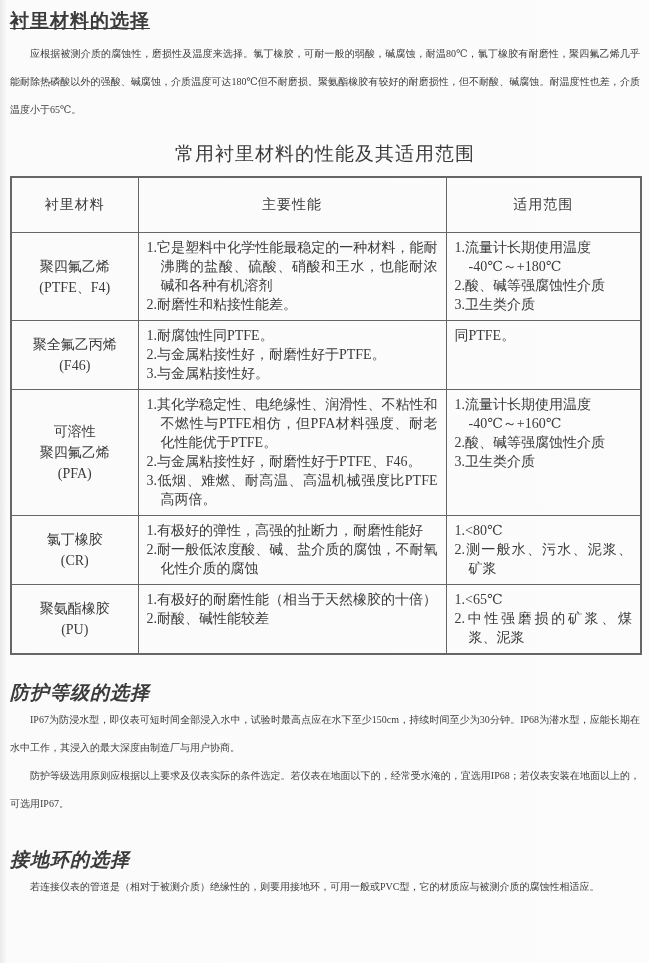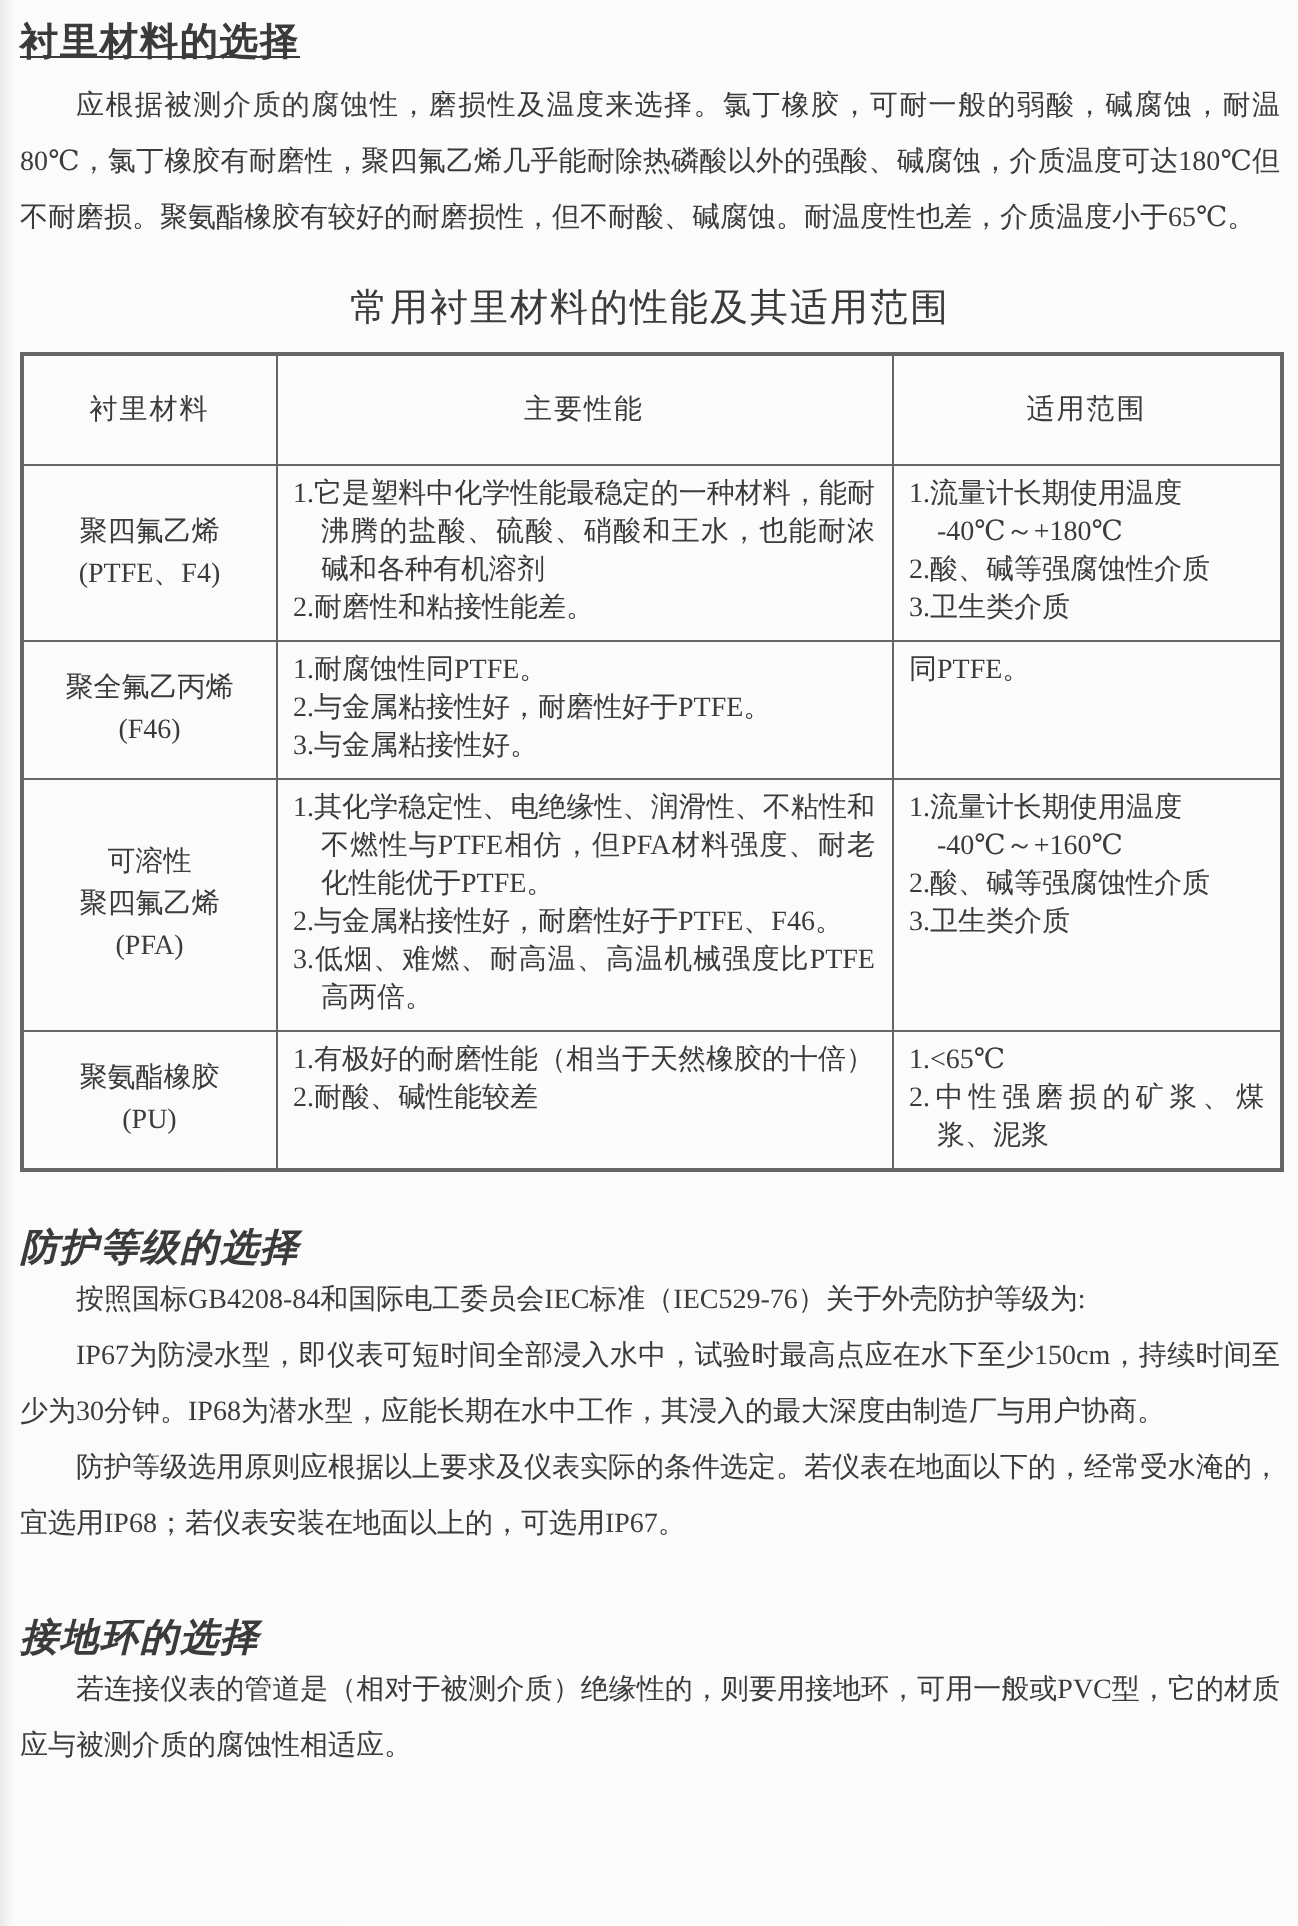--- a/index.html
+++ b/index.html
@@ -18,21 +18,21 @@
     width: 649px;
   }
   .doc-heading {
     font-size: 19px;
     font-weight: bold;
     margin: 0 0 6px 0;
     letter-spacing: 1px;
     text-decoration: underline;
   }
   .body-para {
-    font-size: 14px;
+    font-size: 10px;
     line-height: 28px;
     text-indent: 2em;
     margin: 0;
     text-align: justify;
   }
   .table-title {
     text-align: center;
     font-size: 19px;
     margin: 17px 0 9px 0;
     letter-spacing: 1px;
@@ -144,39 +144,50 @@
         <div class="li">3.低烟、难燃、耐高温、高温机械强度比PTFE高两倍。</div>
       </td>
       <td class="list-cell">
         <div class="li">1.流量计长期使用温度
 -40℃～+160℃</div>
         <div class="li">2.酸、碱等强腐蚀性介质</div>
         <div class="li">3.卫生类介质</div>
       </td>
     </tr>
 
+    <tr>
+      <td class="material-cell">氯丁橡胶
+(CR)</td>
+      <td class="list-cell">
+        <div class="li">1.有极好的弹性，高强的扯断力，耐磨性能好</div>
+        <div class="li">2.耐一般低浓度酸、碱、盐介质的腐蚀，不耐氧化性介质的腐蚀</div>
+      </td>
+      <td class="list-cell">
+        <div class="li">1.&lt;80℃</div>
+        <div class="li">2.测一般水、污水、泥浆、矿浆</div>
+      </td>
+    </tr>
 
     <tr>
       <td class="material-cell">聚氨酯橡胶
 (PU)</td>
       <td class="list-cell">
         <div class="li">1.有极好的耐磨性能（相当于天然橡胶的十倍）</div>
         <div class="li">2.耐酸、碱性能较差</div>
       </td>
       <td class="list-cell">
         <div class="li">1.&lt;65℃</div>
         <div class="li">2.中性强磨损的矿浆、煤浆、泥浆</div>
       </td>
     </tr>
   </tbody>
     </table>
 
   <div class="sec-protection">
     <h2 class="section-heading">防护等级的选择</h2>
-    <p class="body-para">按照国标GB4208-84和国际电工委员会IEC标准（IEC529-76）关于外壳防护等级为:</p>
     <p class="body-para">IP67为防浸水型，即仪表可短时间全部浸入水中，试验时最高点应在水下至少150cm，持续时间至少为30分钟。IP68为潜水型，应能长期在水中工作，其浸入的最大深度由制造厂与用户协商。</p>
     <p class="body-para">防护等级选用原则应根据以上要求及仪表实际的条件选定。若仪表在地面以下的，经常受水淹的，宜选用IP68；若仪表安装在地面以上的，可选用IP67。</p>
   </div>
 
   <div class="sec-grounding">
     <h2 class="section-heading">接地环的选择</h2>
     <p class="body-para">若连接仪表的管道是（相对于被测介质）绝缘性的，则要用接地环，可用一般或PVC型，它的材质应与被测介质的腐蚀性相适应。</p>
 
   </div>
 

